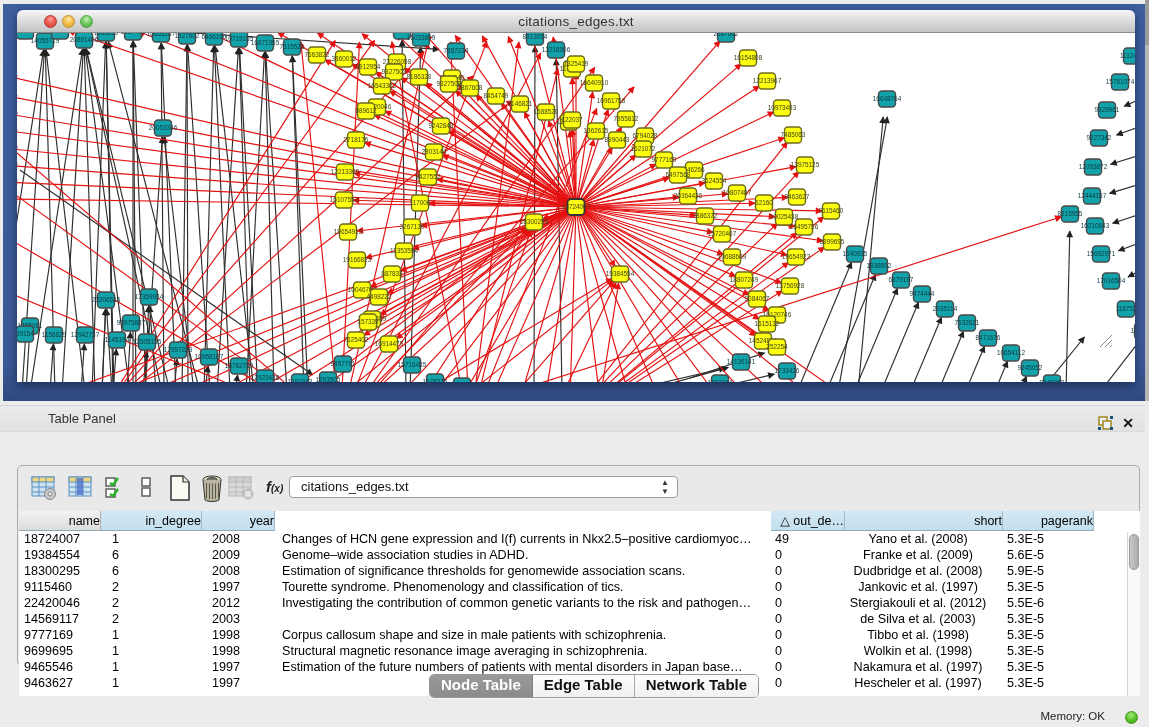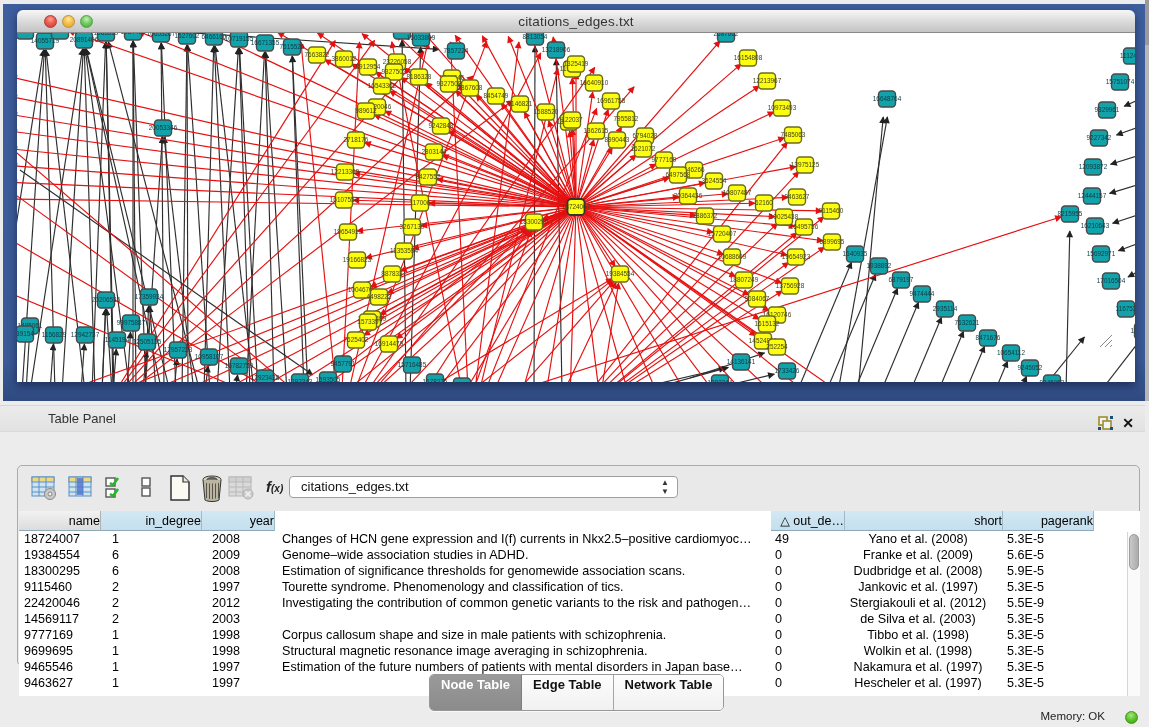--- a/index.html
+++ b/index.html
@@ -44,22 +44,22 @@
 .c1 { left:93px; width:96px; }
 .c2 { left:193px; width:70px; }
 .c3 { left:263px; width:492px; }
 .c4 { left:756px; width:70px; }
 .c5 { left:820px; width:158px; text-align:center; }
 .c6 { left:988px; width:100px; }
 #vsb { position:absolute; right:0px; top:21px; width:13px; height:164px; background:#fafafa;
   border-left:1px solid #d5d5d5; }
 #vsb div { position:absolute; left:1px; top:2px; width:10px; height:36px; border-radius:5px;
   background:linear-gradient(90deg,#c9c9c9,#ababab); border:1px solid #9b9b9b; }
-#tabs { position:absolute; left:429px; top:273px; height:37px; display:flex;
-  border:1px solid #989898; border-radius:5px; overflow:hidden; font-size:13px; font-weight:700;
+#tabs { position:absolute; left:429px; top:273px; height:24px; display:flex;
+  border:1px solid #989898; border-radius:5px; overflow:hidden; font-size:15px; font-weight:700;
   box-shadow:0 1px 0 rgba(255,255,255,.7); }
 #tabs div { padding:0 11px; line-height:20px; background:linear-gradient(#fdfdfd,#f1f1f1); color:#111;
   border-right:1px solid #a5a5a5; }
 #tabs div.sel { background:linear-gradient(#9a9a9a,#8b8b8b); color:#fff; border-right:1px solid #7e7e7e; }
 #tabs div:last-child { border-right:none; }
 #mem { position:absolute; right:40px; bottom:5px; font-size:11.5px; color:#222;text-align:right; }
 #memdot { position:absolute; right:7px; bottom:3px; width:13px; height:13px; border-radius:50%;
   background:radial-gradient(circle at 45% 30%,#a6e67c,#52c223 55%,#3d9a18); border:1px solid #4e8f1f; }
 </style></head><body>
 <div id="desk"></div>
@@ -714,21 +714,21 @@
           <div class="c5">Jankovic et al. (1997)</div>
           <div class="c6">5.3E-5</div>
         </div>
 <div class="tr" style="top: 85px;">
           <div class="c0">22420046</div>
           <div class="c1">2</div>
           <div class="c2">2012</div>
           <div class="c3">Investigating the contribution of common genetic variants to the risk and pathogen…</div>
           <div class="c4">0</div>
           <div class="c5">Stergiakouli et al. (2012)</div>
-          <div class="c6">5.5E-9</div>
+          <div class="c6">5.5E-6</div>
         </div>
 <div class="tr" style="top: 101px;">
           <div class="c0">14569117</div>
           <div class="c1">2</div>
           <div class="c2">2003</div>
           <div class="c4">0</div>
           <div class="c5">de Silva et al. (2003)</div>
           <div class="c6">5.3E-5</div>
         </div>
 <div class="tr" style="top: 117px;">

